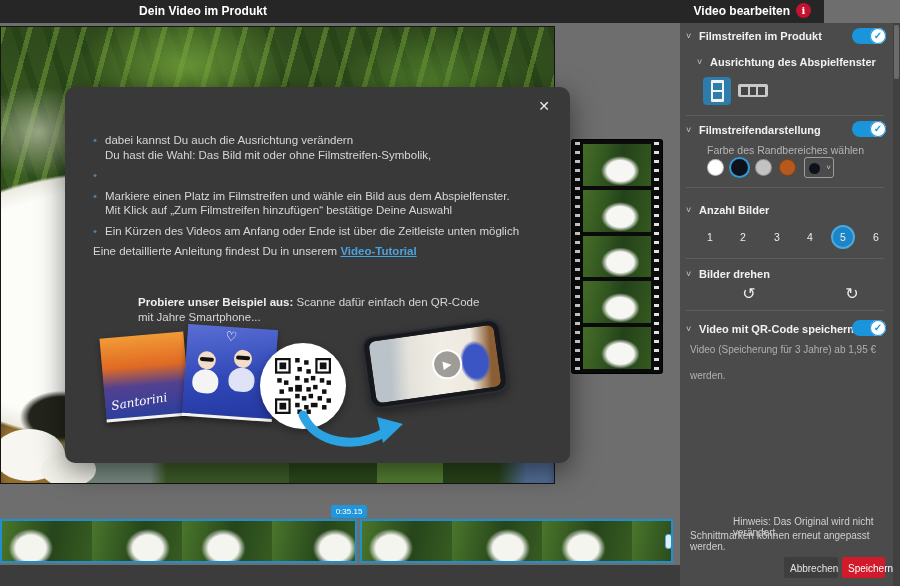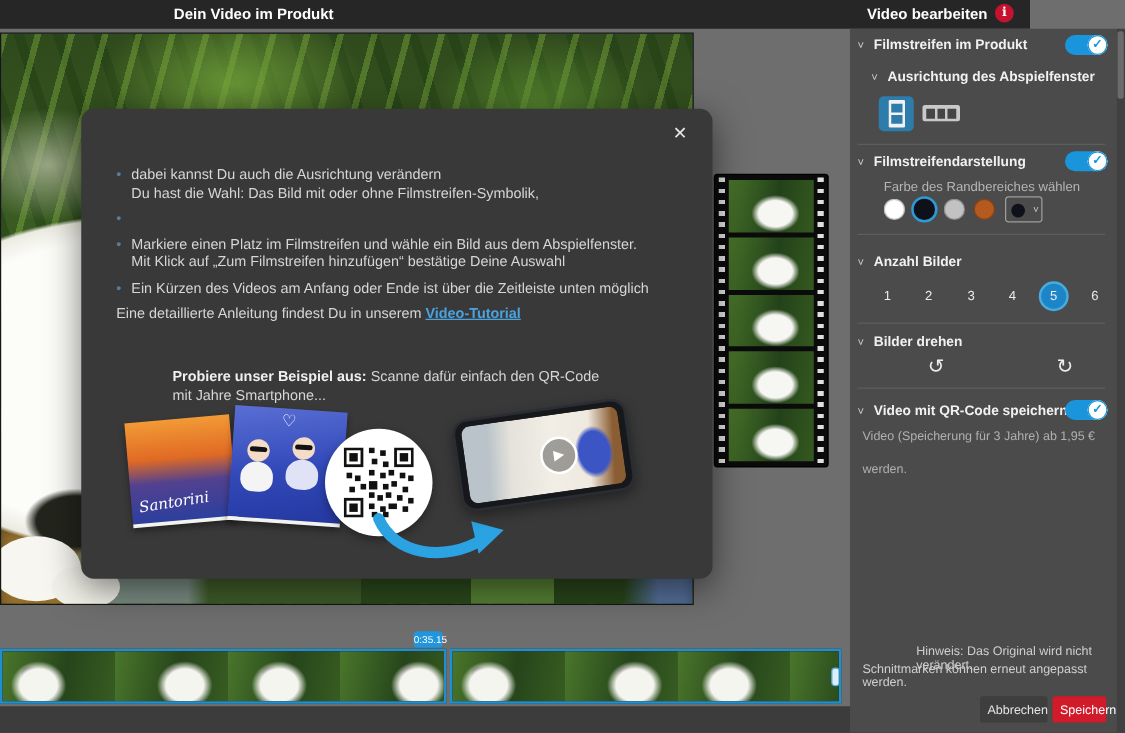--- a/index.html
+++ b/index.html
@@ -45,21 +45,21 @@
 
   
   .tl-sec{position:absolute;top:519px;height:44px;border:2px solid #1f8fd0;display:flex;overflow:hidden;background:#222;}
   .tl-1{left:0;width:357px;} .tl-2{left:360px;width:313px;}
   .tcell{flex:0 0 90px;height:100%;background:
       radial-gradient(30px 26px at var(--bx,50%) 68%, #f5f5f0 50%, rgba(245,245,240,0) 74%),
       radial-gradient(10px 8px at calc(var(--bx,50%) - 8%) 44%, #22241b 55%, rgba(0,0,0,0) 70%),
       linear-gradient(100deg,#4a762b,#26451b 55%,#375c21);}
   .tcell:nth-child(1){--bx:32%;} .tcell:nth-child(2){--bx:62%;} .tcell:nth-child(3){--bx:46%;} .tcell:nth-child(4){--bx:70%;}
   .trim-handle{position:absolute;right:-1px;top:13px;width:7px;height:15px;background:#dfeefb;border:1px solid #58aede;border-radius:3px;}
-  .tbadge{position:absolute;left:331px;top:505px;width:23px;height:13px;background:#2196dd;border-radius:3px;
+  .tbadge{position:absolute;left:331px;top:505px;width:36px;height:13px;background:#2196dd;border-radius:3px;
     color:#fff;font-size:8px;line-height:13px;text-align:center;}
   .bottom-band{position:absolute;left:0;top:565px;width:680px;height:21px;background:#3c3c3c;}
 
   
   .panel{position:absolute;left:680px;top:23px;width:213px;height:563px;background:#4b4b4b;}
   .prow{position:absolute;left:6px;display:flex;align-items:center;gap:5px;color:#f1f1f1;font-size:11px;font-weight:bold;height:16px;}
   .chev{color:#cfcfcf;font-size:9px;font-weight:normal;width:8px;line-height:10px;}
   .r-filmstrip{top:5px;} .r-orient{top:31px;left:17px;} .r-display{top:99px;}
   .r-count{top:179px;} .r-rotate{top:243px;} .r-qr{top:298px;}
   .toggle{position:absolute;left:172px;width:34px;height:16px;border-radius:8px;background:#1a94da;}

